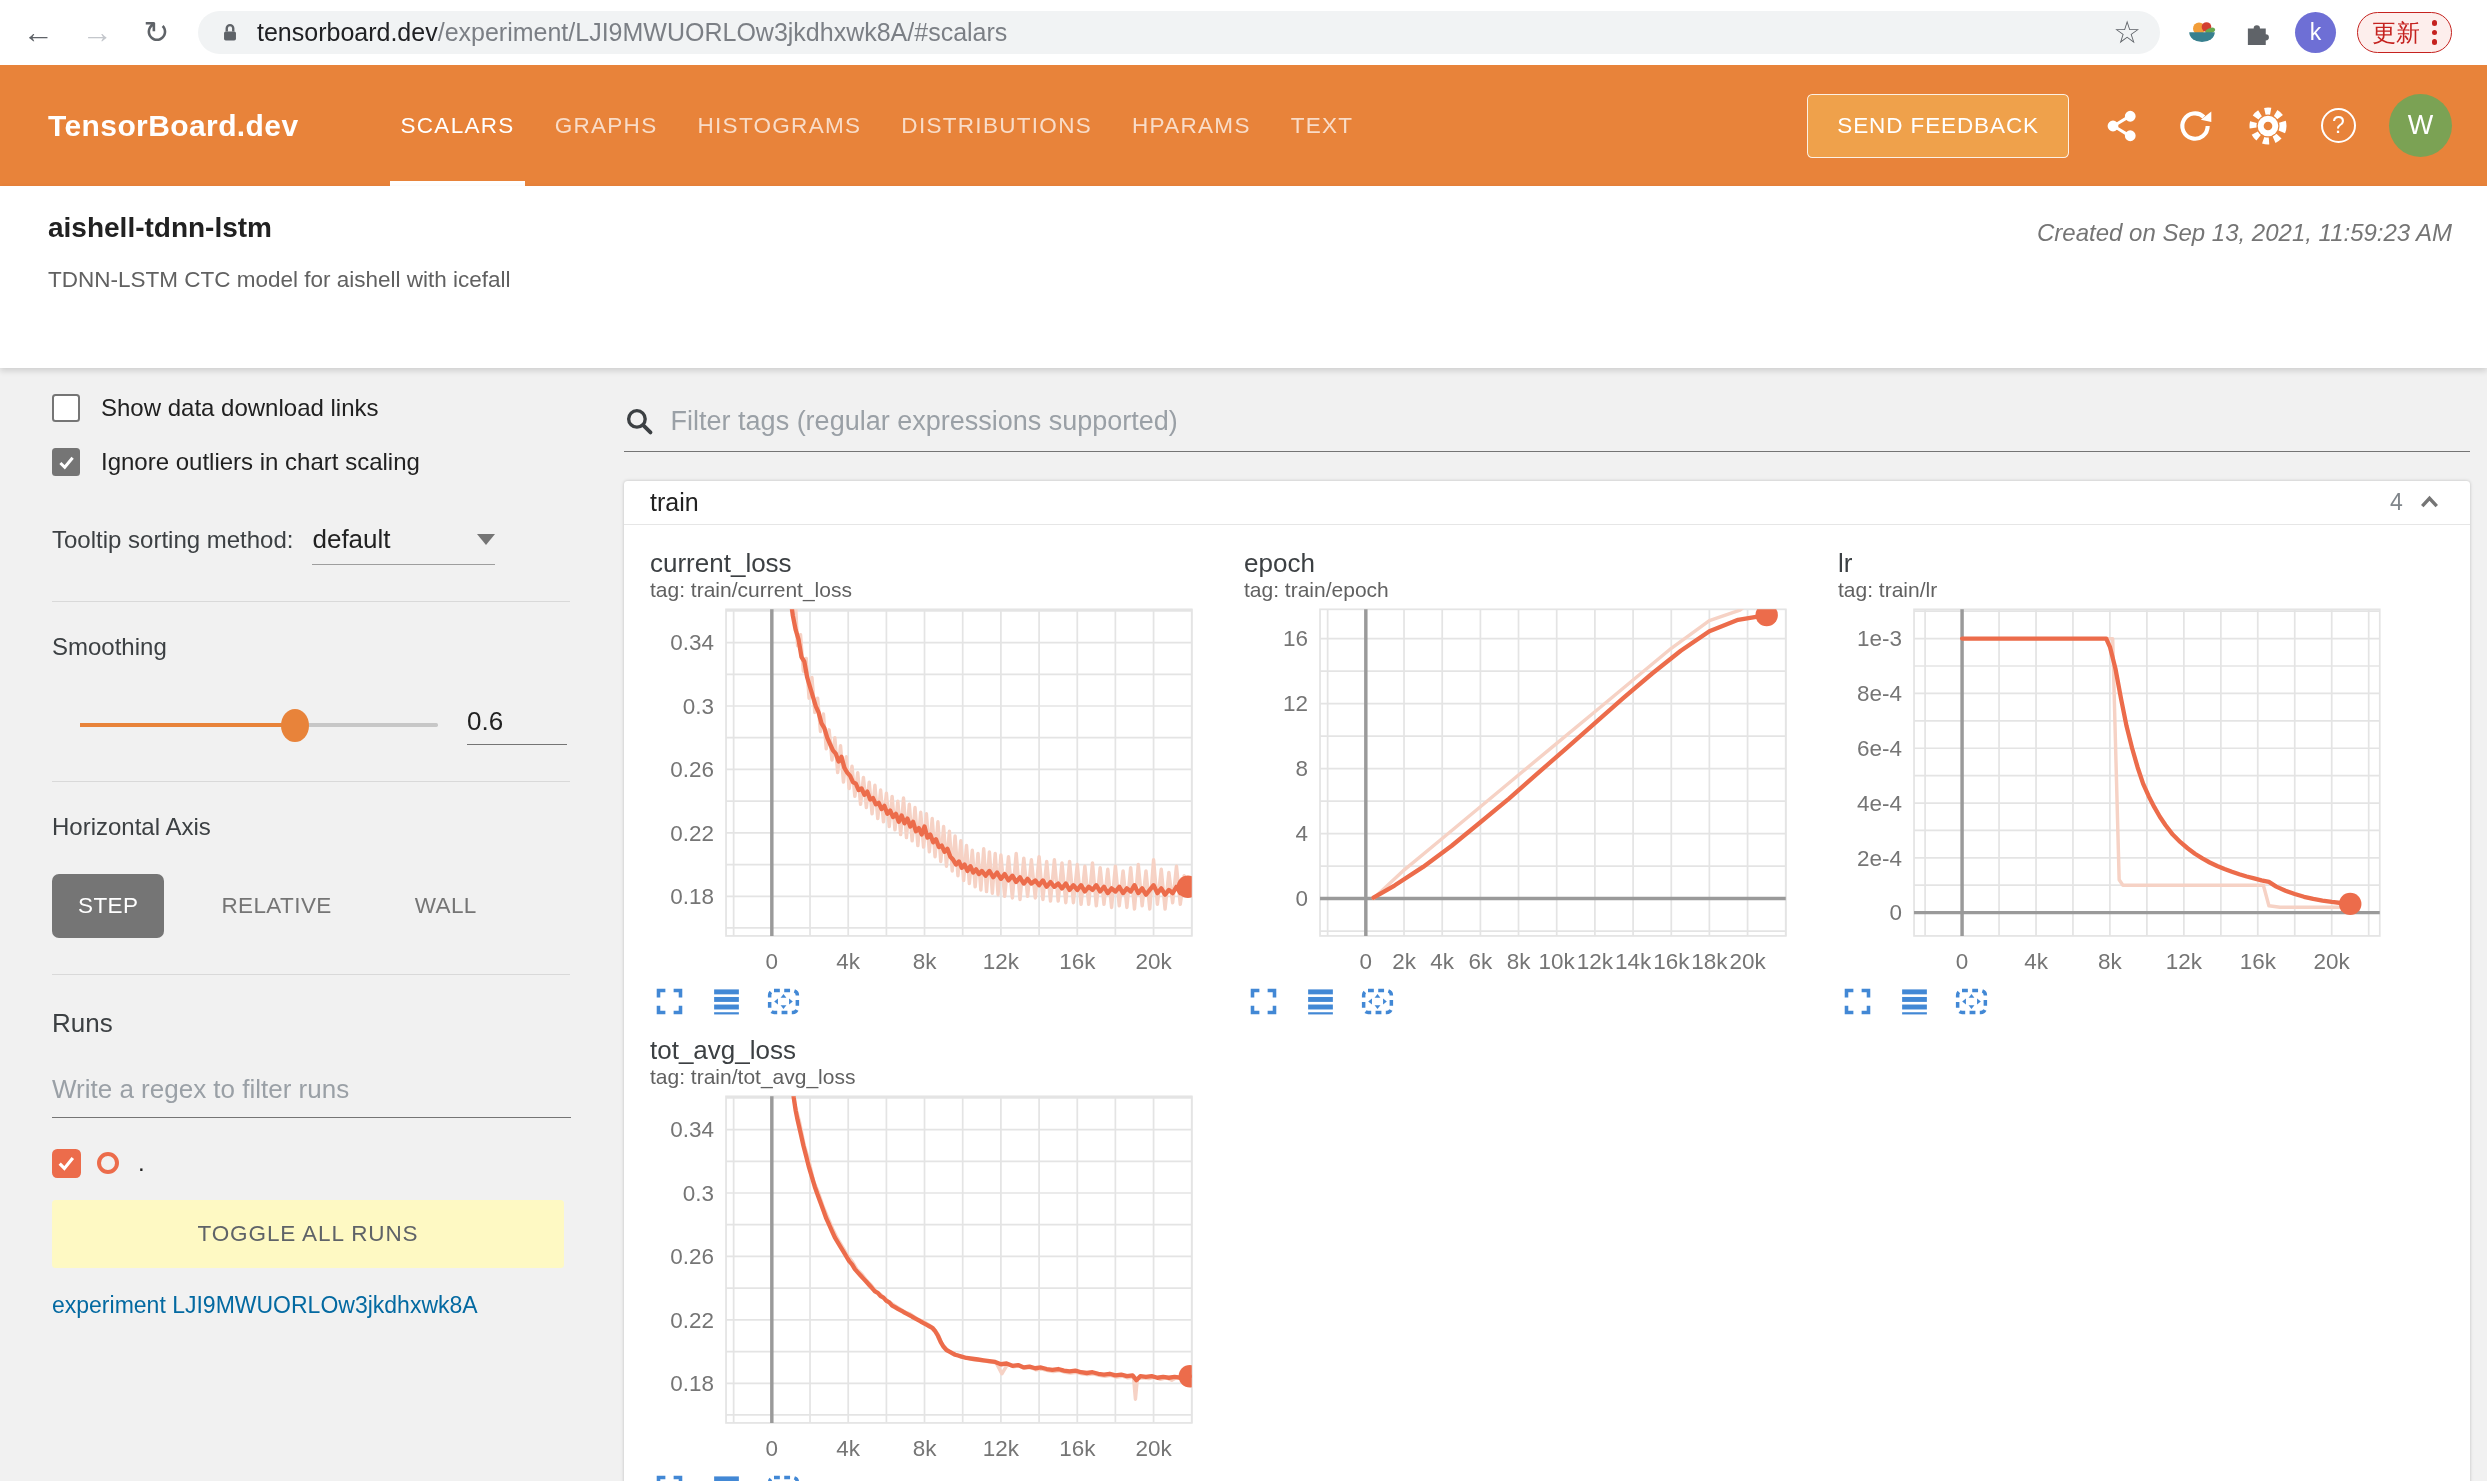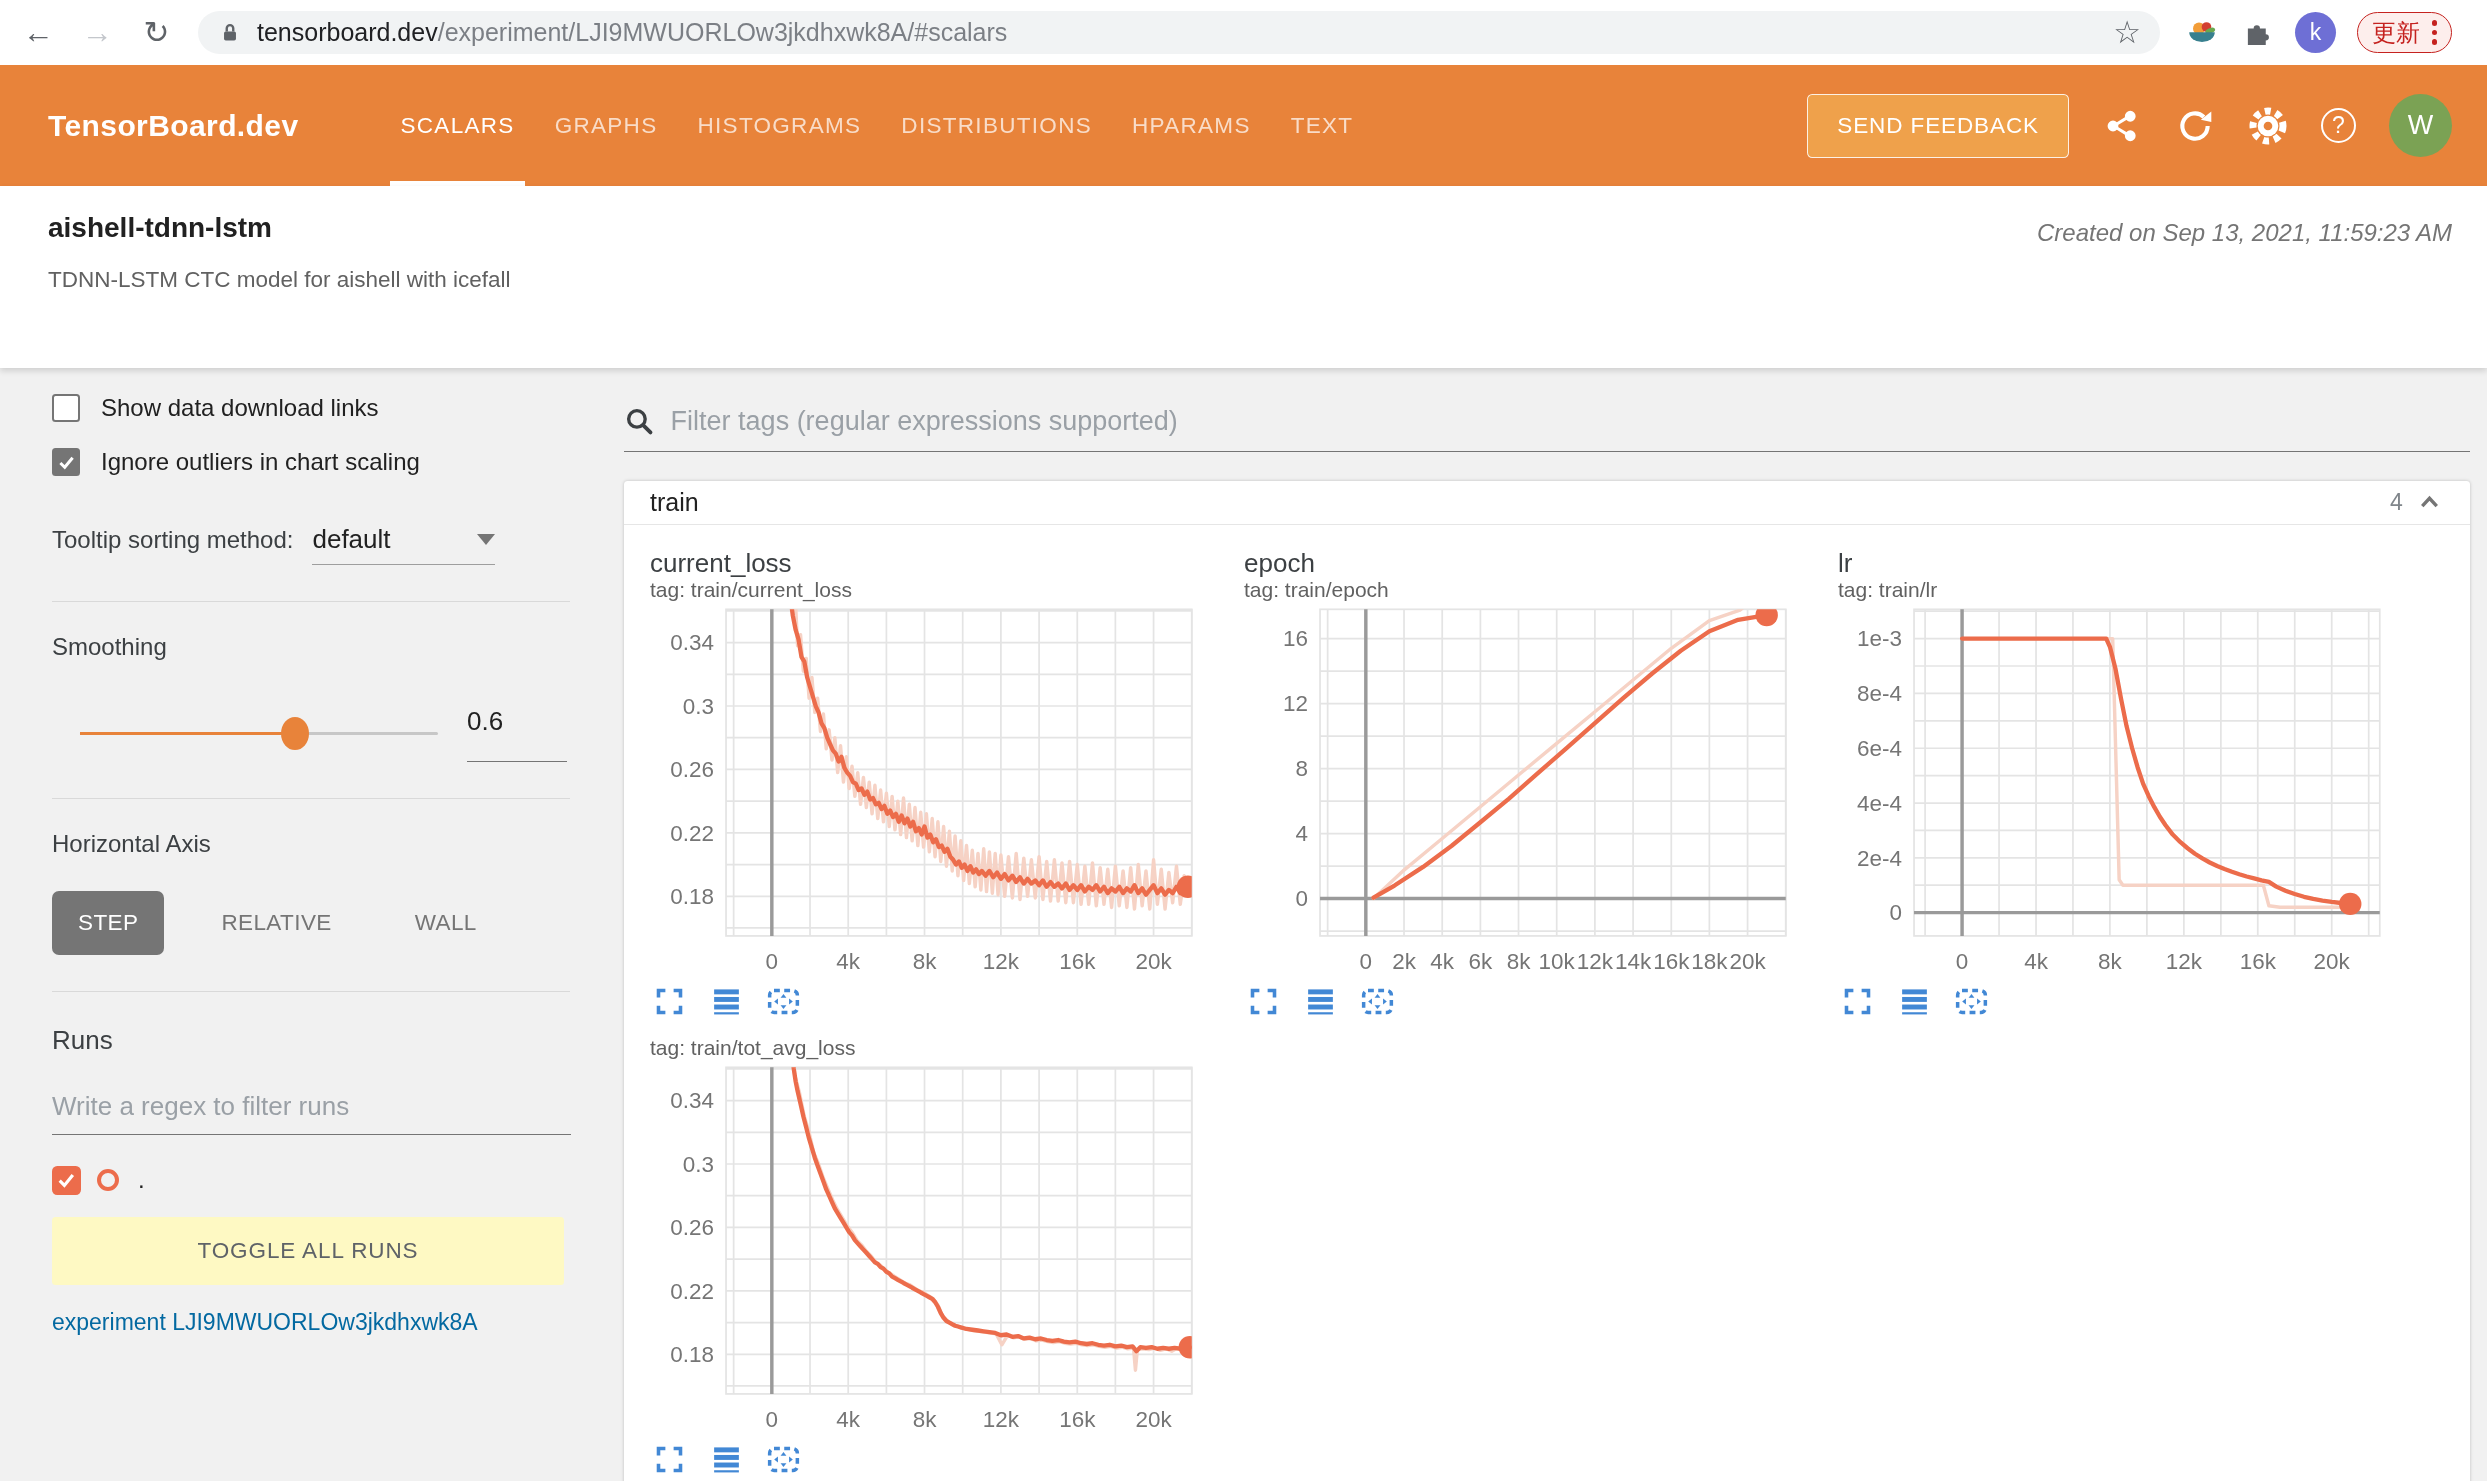--- a/index.html
+++ b/index.html
@@ -77,21 +77,21 @@
   .sec-label { font-size:24px; color:#3c4043; margin-top:31px; }
   .slider-row { display:flex; align-items:center; margin-top:45px; }
   .slider-track { position:relative; width:362px; height:3.5px; background:#c7c7c7;
                   margin-left:28px; border-radius:1.7px; }
   .slider-fill { position:absolute; left:0; top:0; height:3.5px; background:#e8833a; }
   .slider-thumb { position:absolute; top:-14.7px; width:28px; height:33px; border-radius:50%;
                   background:#e8833a; transform:translateX(-14px); }
   .slider-value { margin-left:29px; width:104px; }
   .slider-value input { width:100px; border:none; border-bottom:1.7px solid #757575;
                         font-size:26px; color:#212121; background:transparent;
-                        padding-bottom:24px; font-family:inherit; }
+                        padding-bottom:7px; font-family:inherit; }
 
   .axis-btn-row { display:flex; align-items:center; margin-top:33px; gap:31px; }
   .axis-btn { font-size:22.5px; letter-spacing:0.4px; padding:19px 26px; border-radius:7px;
               color:#757575; }
   .axis-btn.selected { background:#757575; color:#fff; }
 
   .runs-title { font-size:26px; color:#3c4043; margin-top:33px; }
   .runs-filter { margin-top:35px; }
   .runs-filter input { width:519px; border:none; border-bottom:1.7px solid #757575;
                        background:transparent; font-size:26px; color:#202124;
@@ -532,20 +532,21 @@
                   <rect x="2.5" y="4.5" width="19" height="15" rx="3" fill="none" stroke="#4288d5" stroke-width="2.4" stroke-dasharray="4 3"></rect>
                   <polygon points="12,6.8 10,9.4 14,9.4" fill="#4288d5"></polygon>
                   <polygon points="12,17.2 10,14.6 14,14.6" fill="#4288d5"></polygon>
                   <polygon points="5.6,12 8.2,10 8.2,14" fill="#4288d5"></polygon>
                   <polygon points="18.4,12 15.8,10 15.8,14" fill="#4288d5"></polygon>
                 </svg>
               </div>
             </div>
           </div>
           <div class="chart">
+            <div class="chart-title">tot_avg_loss</div>
             <div class="chart-tag">tag: train/tot_avg_loss</div>
             <svg class="plot" width="553" height="377" viewBox="0 0 640 436">
               <defs>
                 <clipPath id="clip3">
                   <rect x="88" y="6" width="539" height="378"></rect>
                 </clipPath>
               </defs>
               <line x1="96.8" y1="6" x2="96.8" y2="384" stroke="#e4e4e4" stroke-width="2"></line>
               <line x1="141.0" y1="6" x2="141.0" y2="384" stroke="#e4e4e4" stroke-width="2"></line>
               <line x1="185.2" y1="6" x2="185.2" y2="384" stroke="#e4e4e4" stroke-width="2"></line>

